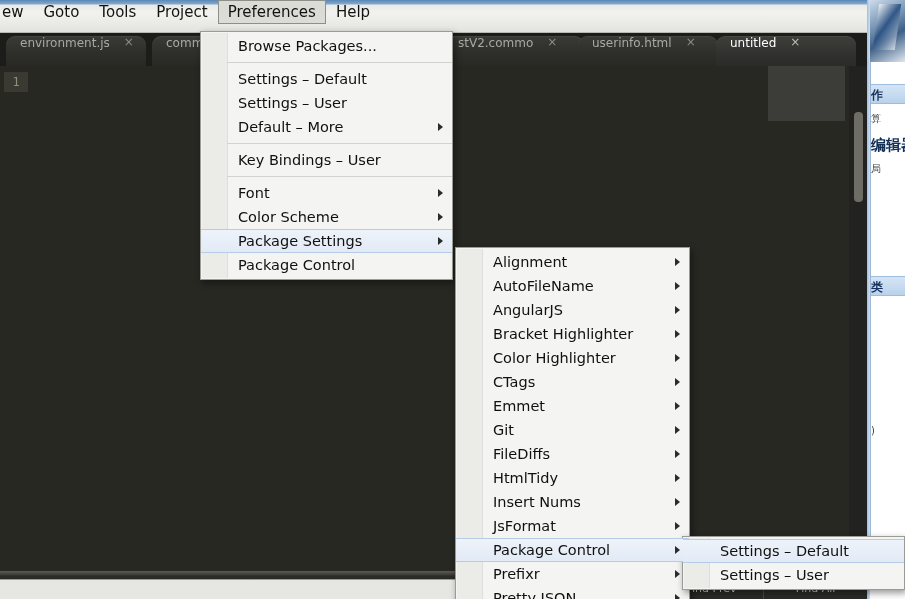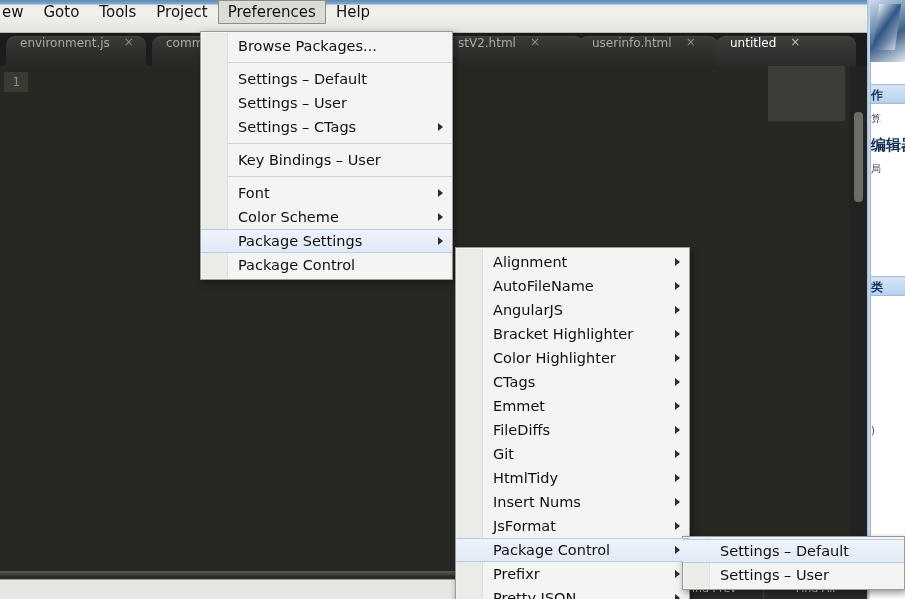--- a/index.html
+++ b/index.html
@@ -254,21 +254,21 @@
     <div class="tabbar">
       <div class="tab" style="left:6px; width:140px;">
         <span class="tab-label">environment.js</span>
         <span class="tab-close">×</span>
       </div>
       <div class="tab" style="left:152px; width:140px;">
         <span class="tab-label">commo</span>
         <span class="tab-close">×</span>
       </div>
       <div class="tab" style="left:444px; width:140px;">
-        <span class="tab-label">stV2.html</span>
+        <span class="tab-label">stV2.commo</span>
         <span class="tab-close">×</span>
       </div>
       <div class="tab" style="left:578px; width:140px;">
         <span class="tab-label">userinfo.html</span>
         <span class="tab-close">×</span>
       </div>
       <div class="tab active" style="left:716px; width:140px;">
         <span class="tab-label">untitled</span>
         <span class="tab-close">×</span>
       </div>
@@ -294,21 +294,21 @@
   </div>
 
   <div class="clip">
 
     <div class="menu" id="menu-preferences">
       <div class="mi">Browse Packages...</div>
       <div class="msep"></div>
       <div class="mi">Settings – Default</div>
       <div class="mi">Settings – User</div>
       <div class="mi">
-        <span>Settings – CTags</span>
+        <span>Default – More</span>
         <span class="arrow"></span>
       </div>
       <div class="msep"></div>
       <div class="mi">Key Bindings – User</div>
       <div class="msep"></div>
       <div class="mi">
         <span>Font</span>
         <span class="arrow"></span>
       </div>
       <div class="mi">
@@ -345,25 +345,25 @@
       </div>
       <div class="mi">
         <span>CTags</span>
         <span class="arrow"></span>
       </div>
       <div class="mi">
         <span>Emmet</span>
         <span class="arrow"></span>
       </div>
       <div class="mi">
+        <span>Git</span>
+        <span class="arrow"></span>
+      </div>
+      <div class="mi">
         <span>FileDiffs</span>
-        <span class="arrow"></span>
-      </div>
-      <div class="mi">
-        <span>Git</span>
         <span class="arrow"></span>
       </div>
       <div class="mi">
         <span>HtmlTidy</span>
         <span class="arrow"></span>
       </div>
       <div class="mi">
         <span>Insert Nums</span>
         <span class="arrow"></span>
       </div>

